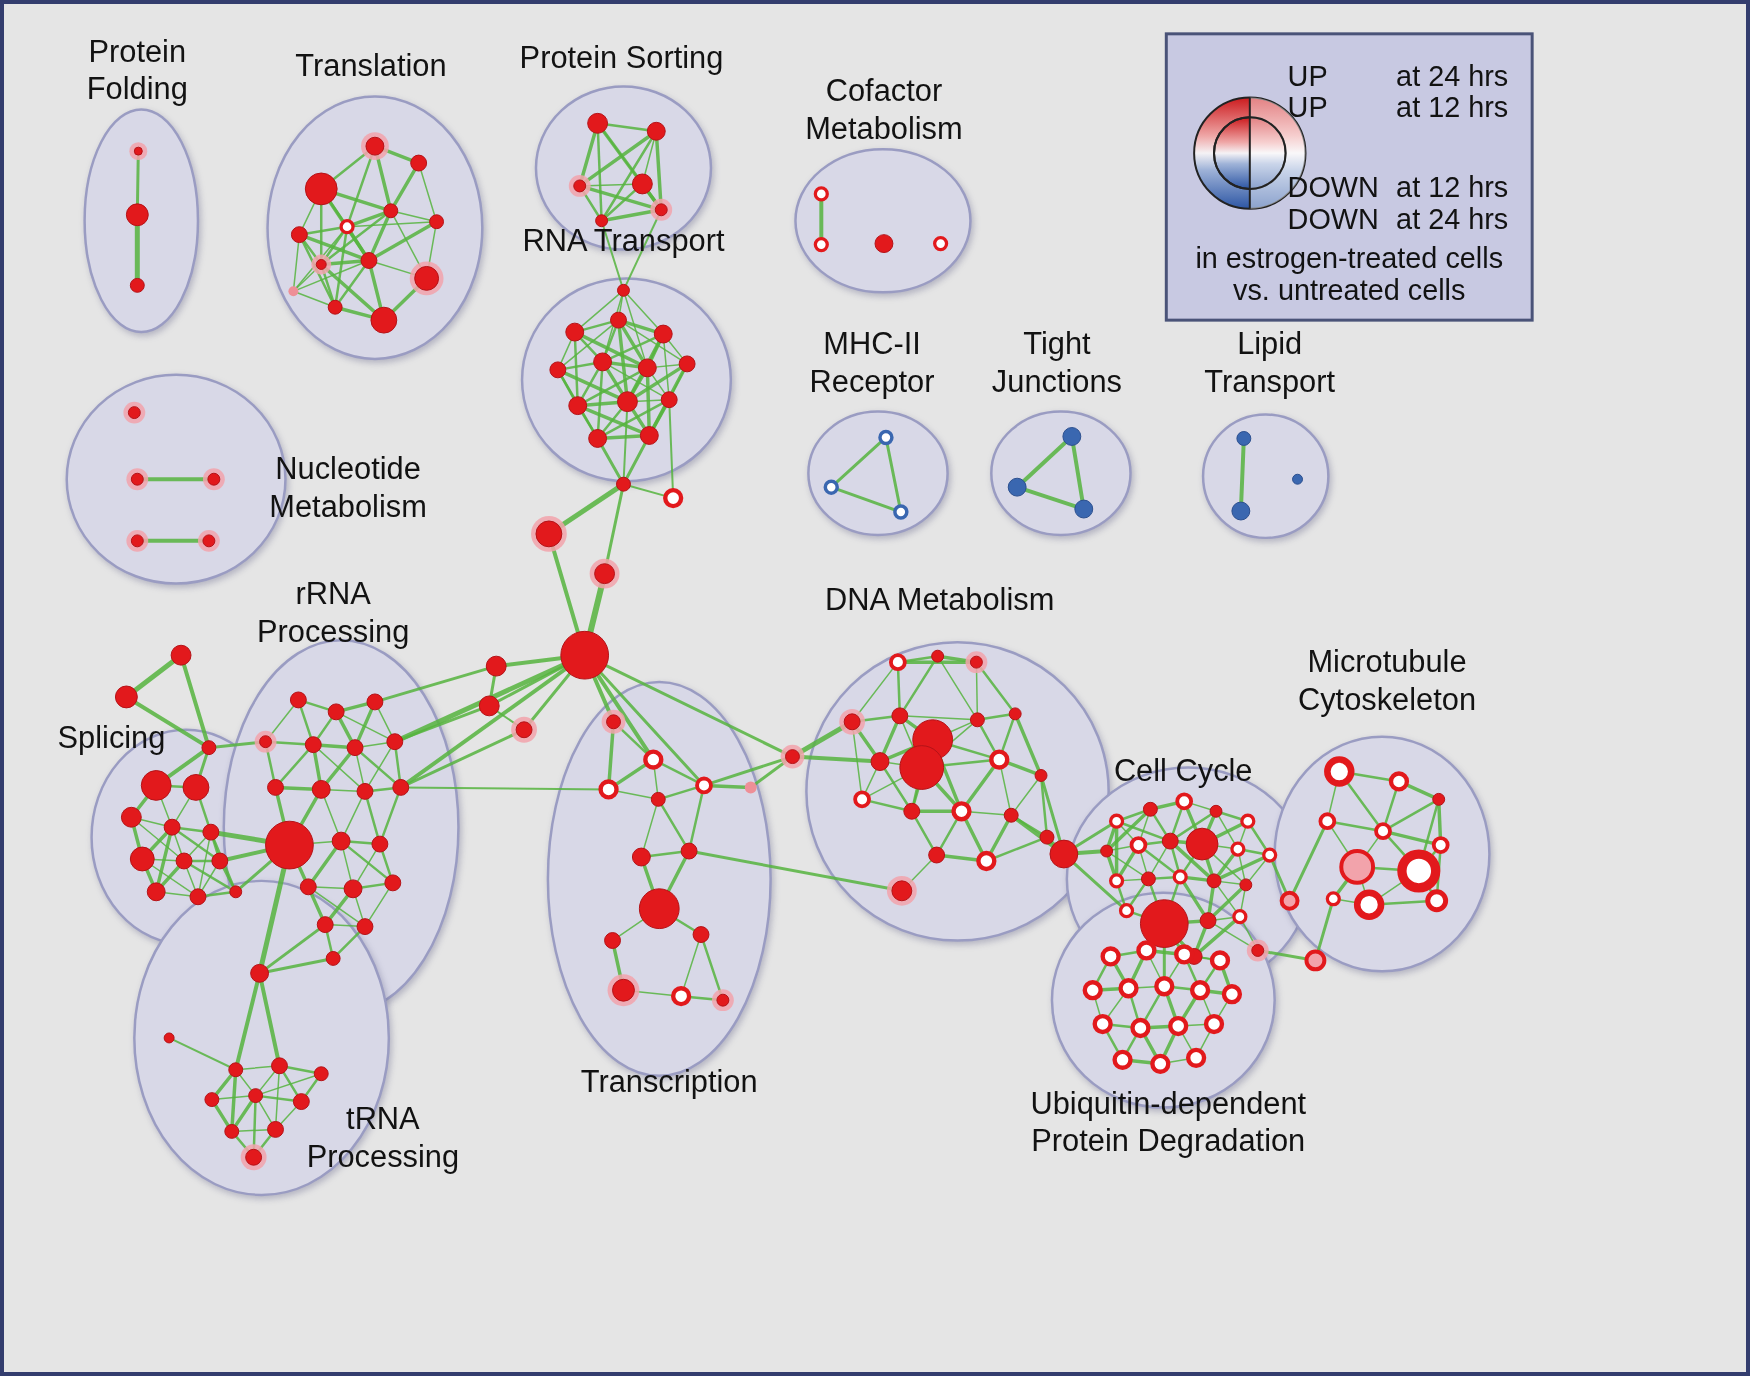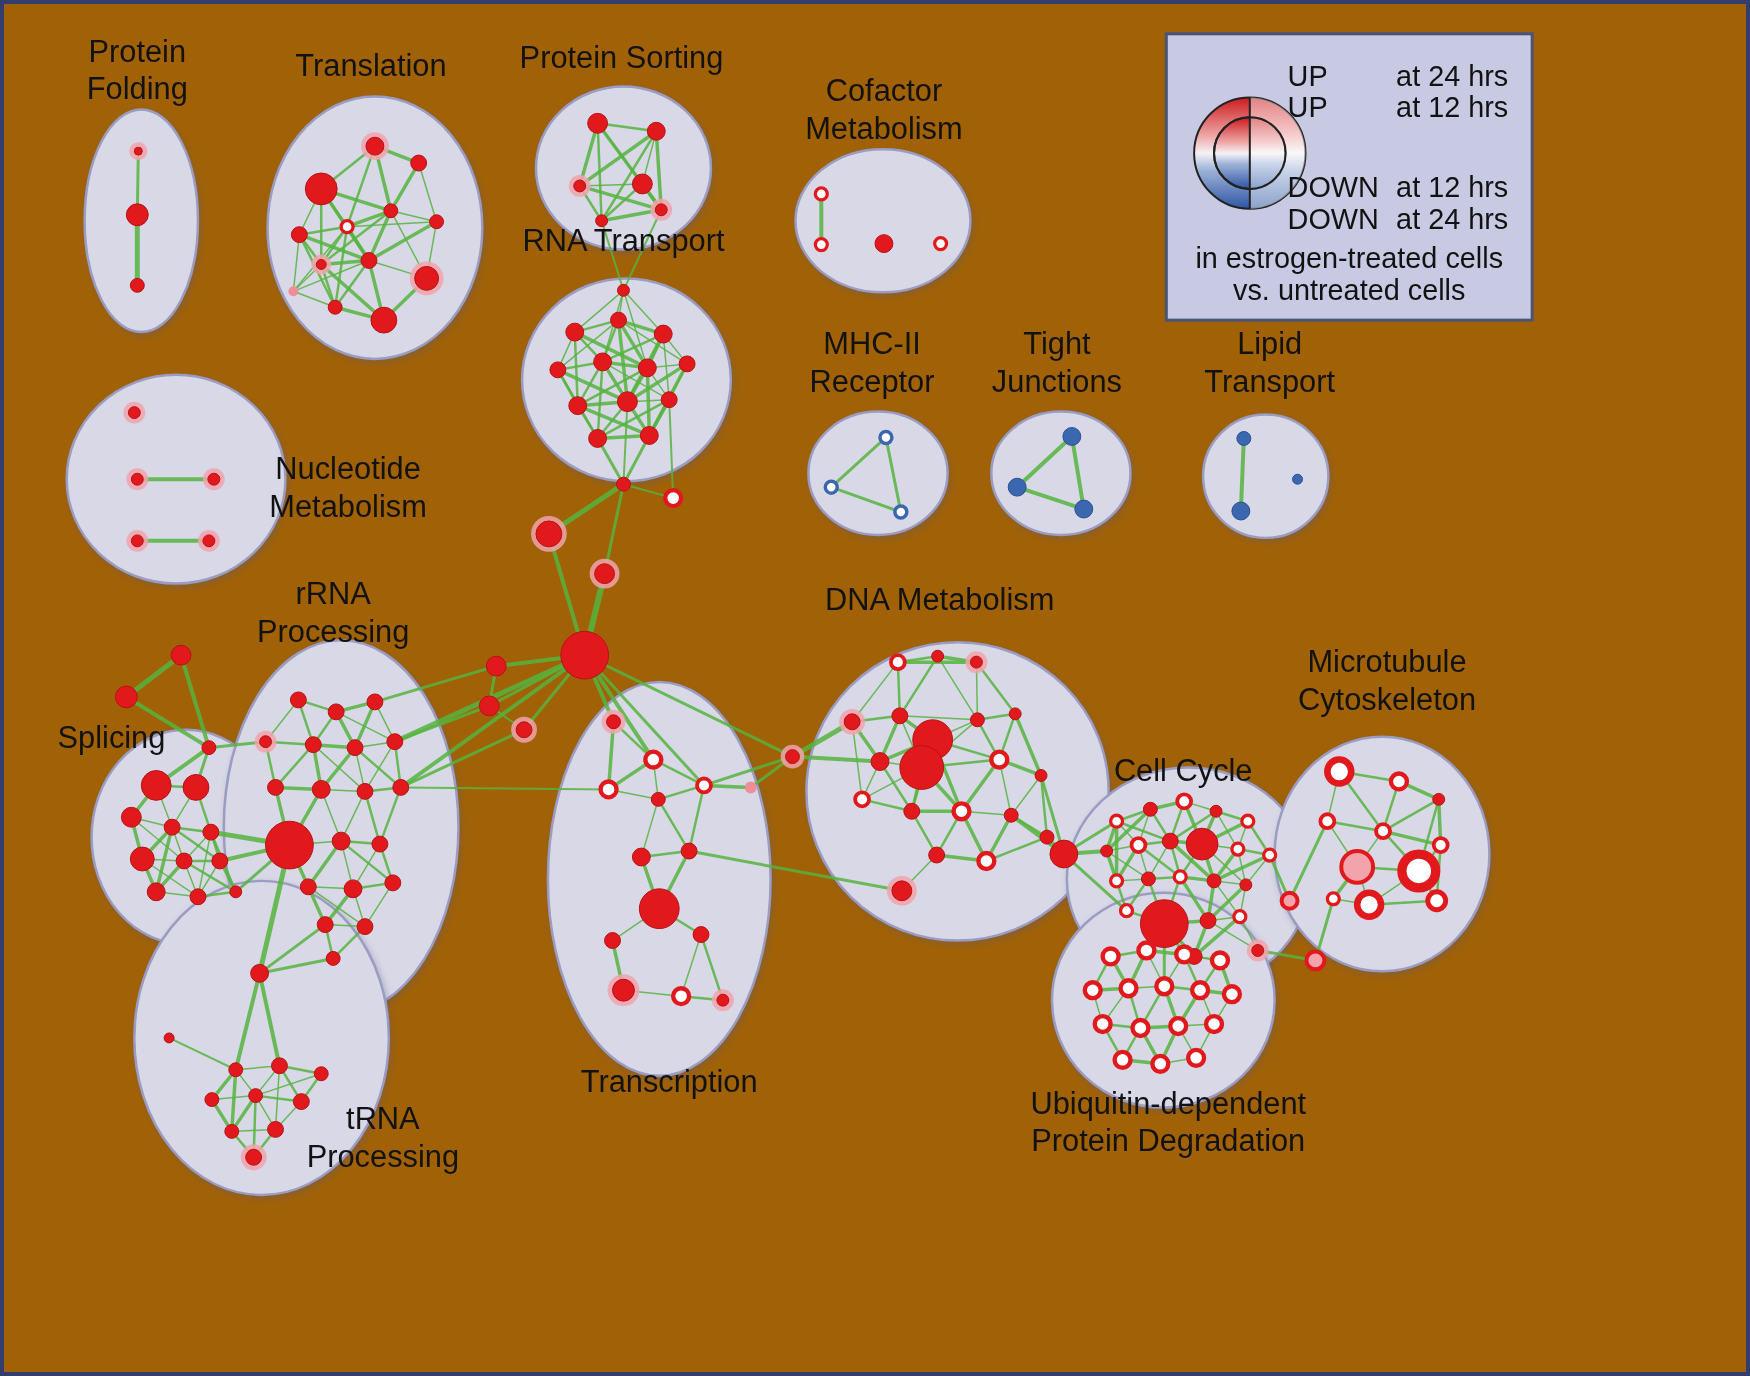--- a/index.html
+++ b/index.html
@@ -1,18 +1,18 @@
 <!DOCTYPE html>
 <html><head>
 <meta charset="utf-8">
 <style>
   html,body{margin:0;padding:0;background:#b9badb;}
   .frame{
     width:1750px;height:1376px;box-sizing:border-box;
-    border:4px solid #333d6e;background:#a16207;
+    border:4px solid #333d6e;background:#e5e5e5;
     position:relative;overflow:hidden;
   }
   svg{display:block;width:100%;height:100%;}
   .cluster{
     fill:#d8d8e7;stroke:#9a9cc2;stroke-width:2.5;
     filter:drop-shadow(2px 3px 3px rgba(90,90,130,0.35));
   }
   .cluster-label{
     font-family:"Liberation Sans", sans-serif;
     font-size:31px;fill:#121212;text-anchor:middle;

